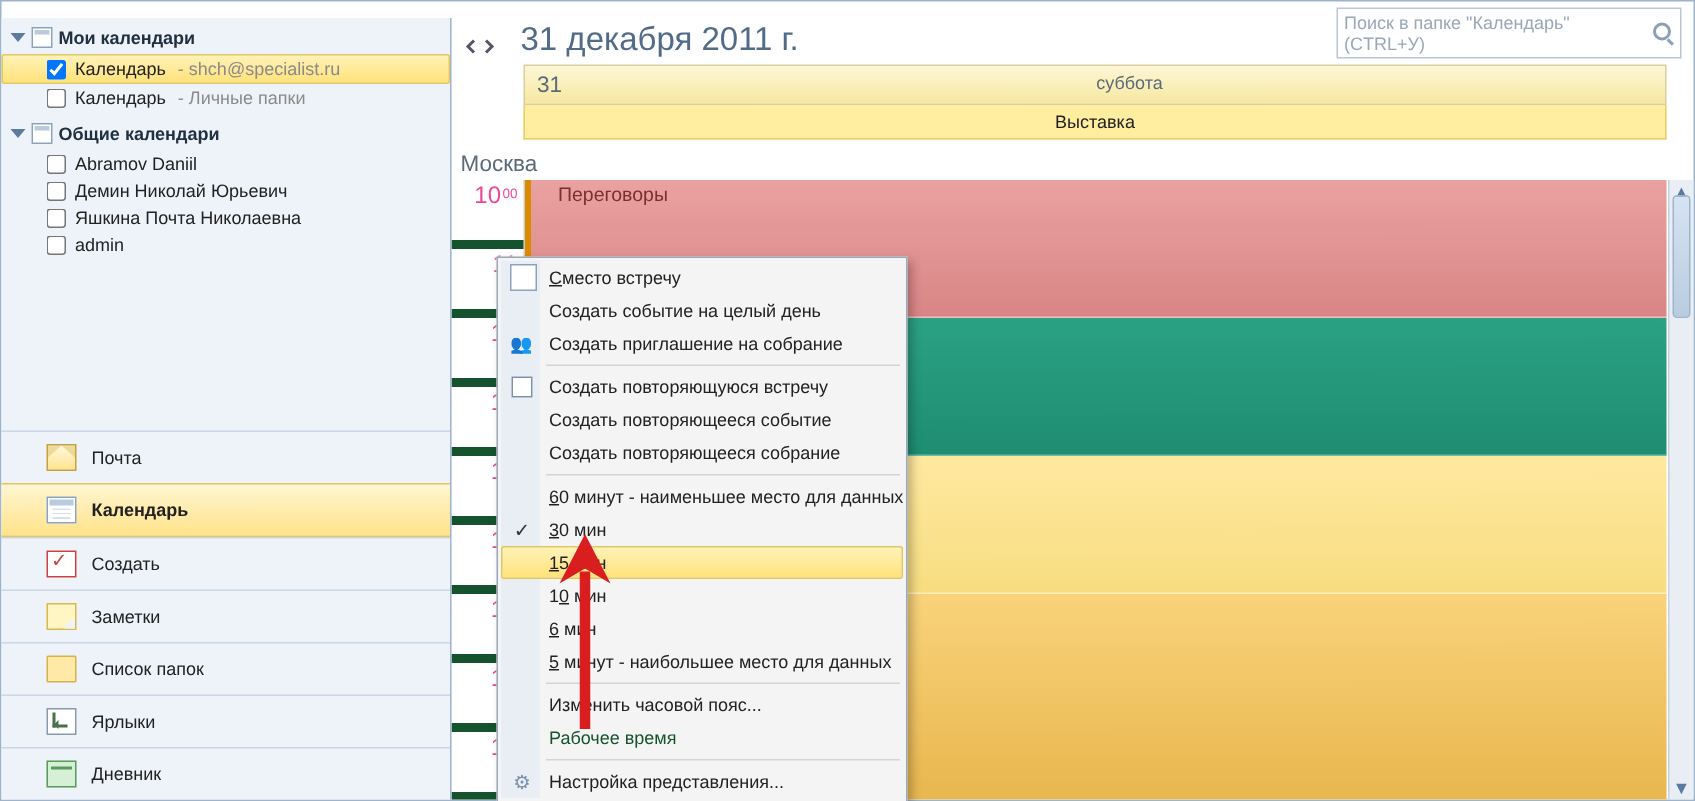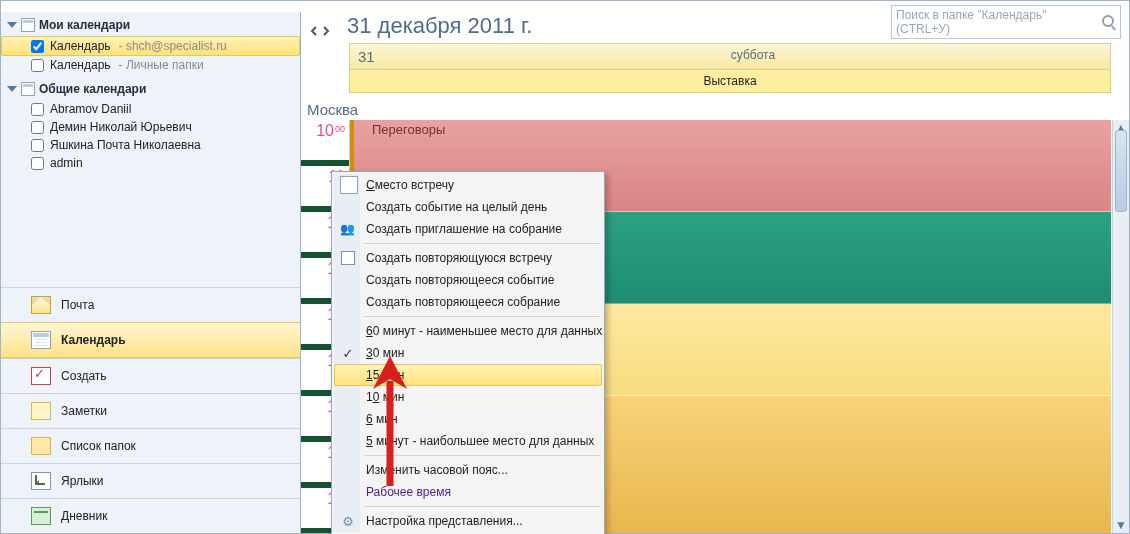--- a/index.html
+++ b/index.html
@@ -72,21 +72,21 @@
 .scroll{position:absolute;right:0;top:0;bottom:0;width:16px;background:#e9eef5;border-left:1px solid #c8d2de;}
 .scroll .thumb{position:absolute;left:2px;right:2px;top:10px;height:80px;background:linear-gradient(#d6e3f2,#b9ccdf);border:1px solid #9db4cc;border-radius:3px;}
 .scroll .arr{position:absolute;left:0;right:0;height:16px;display:flex;align-items:center;justify-content:center;color:#5a7aa0;}
 .scroll .arr.top{top:0;}
 .scroll .arr.bot{bottom:0;}
 
 .ctx{position:absolute;left:330px;top:170px;width:268px;background:#f4f4f4;border:1px solid #9aa7b5;box-shadow:3px 3px 6px rgba(0,0,0,.25);z-index:10;padding:2px;}
 .ctx .iconcol{position:absolute;left:2px;top:2px;bottom:2px;width:26px;background:#e9eef5;}
 .ctx-item{position:relative;display:flex;align-items:center;padding:4px 10px 4px 32px;white-space:nowrap;}
 .ctx-item.hover{background:linear-gradient(#fff2b8,#ffe27a);border:1px solid #e0c95a;border-radius:2px;padding:3px 9px 3px 31px;}
-.ctx-item.disabled{color:#4c1d95;}
+.ctx-item.disabled{color:#14532d;}
 .ctx-sep{height:1px;background:#d4d4d4;margin:3px 2px 3px 30px;}
 .ctx .u{text-decoration:underline;}
 .ctx .cic{position:absolute;left:6px;width:16px;height:16px;display:flex;align-items:center;justify-content:center;}
 .cic-cal{border:1px solid #8ba3bd;background:#fff;width:13px;height:12px;}
 .cic-cal::before{content:"";display:block;height:3px;background:#b9cbe0;margin:1px;}
 .cic-people::before{content:"👥";font-size:12px;}
 .cic-rec::before{content:"";display:block;width:12px;height:12px;border:1px solid #7a92ad;background:#fff;}
 .cic-check::before{content:"✓";color:#333;font-size:13px;}
 .cic-sched::before{content:"⚙";color:#7a92ad;font-size:13px;}
 

